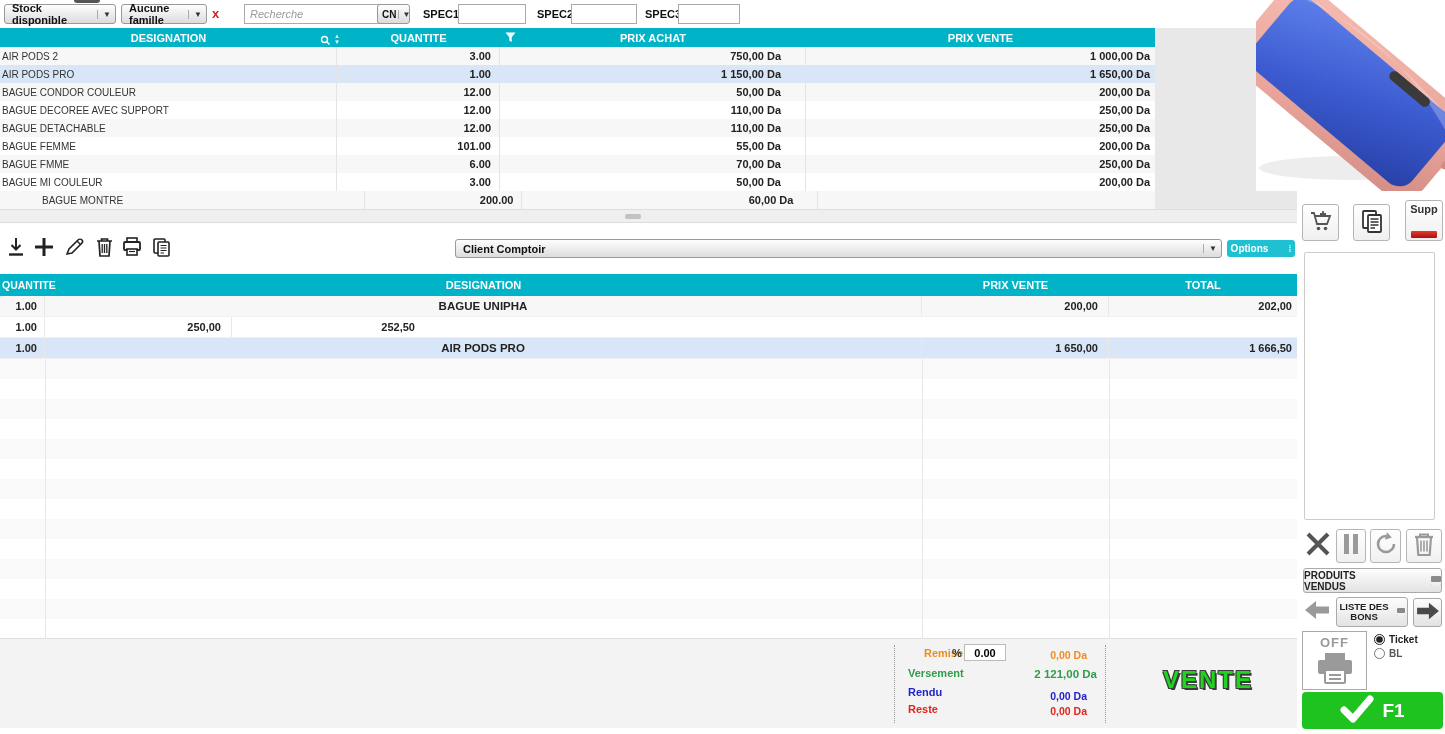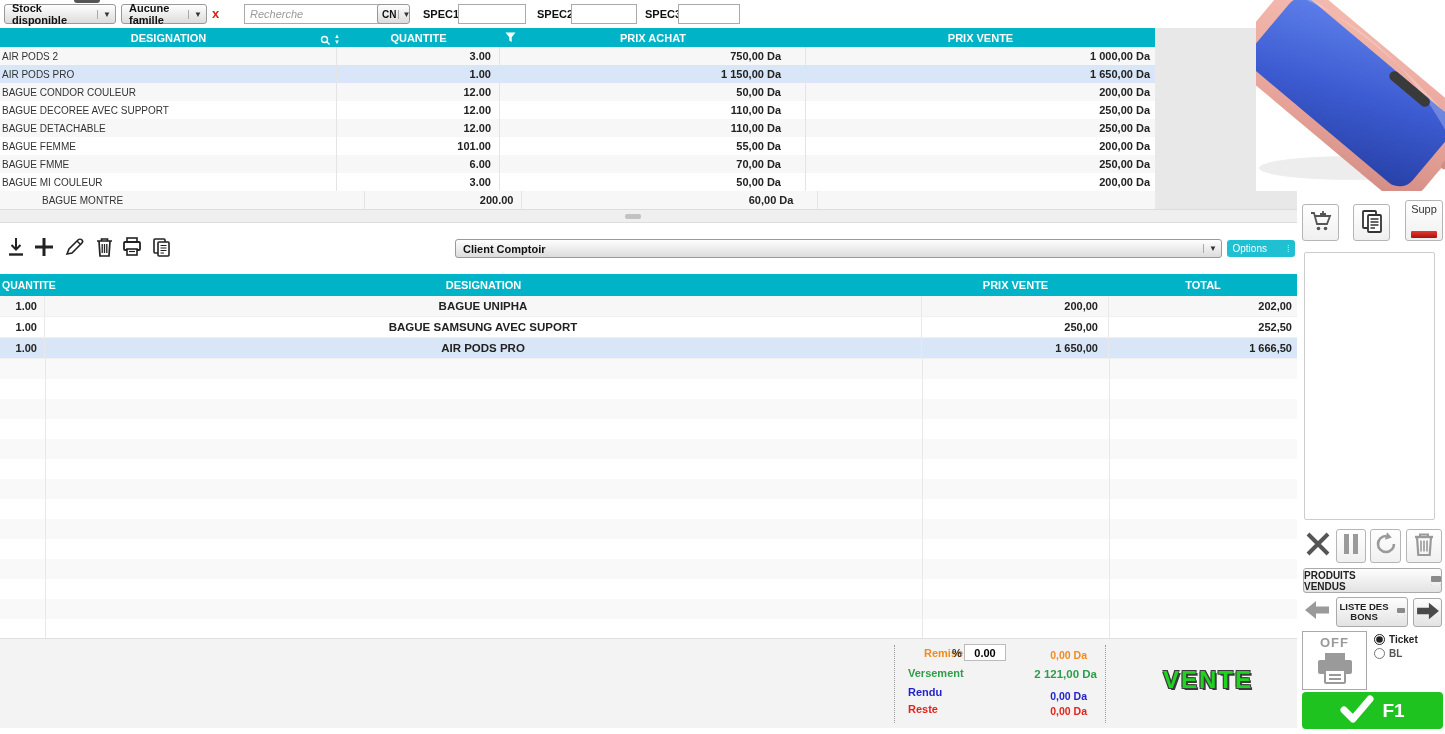--- a/index.html
+++ b/index.html
@@ -47,39 +47,39 @@
   .t2row { border-bottom:1px solid #f0f0f0; }
 
   .splitter { left:0; top:209px; width:1297px; height:14px; background:#efefef; border-top:1px solid #ddd; border-bottom:1px solid #ddd; }
   .split-handle { left:625px; top:4px; width:16px; height:5px; background:#c2c2c2; border-radius:2px; position:absolute; }
 
   
   .toolbar2 { left:0; top:223px; width:1297px; height:51px; background:#fff; }
   .tool-ic { position:absolute; top:11px; width:24px; height:26px; display:flex; align-items:center; justify-content:center; cursor:pointer; }
   .client-dd { left:455px; top:16px; width:767px; height:19px; }
   .options-btn { left:1227px; top:17px; width:68px; height:17px; background:#1ec0d2; border-radius:3px;
-    color:#fff; font-size:10px; font-weight:normal; display:flex; align-items:center; justify-content:center; gap:20px; cursor:pointer; }
+    color:#fff; font-size:10px; font-weight:bold; display:flex; align-items:center; justify-content:center; gap:20px; cursor:pointer; }
   .options-btn .dots { font-size:9px; letter-spacing:0; opacity:.85; }
 
   
   .footer { left:0; top:638px; width:1297px; height:90px; background:#f3f3f3; border-top:1px solid #e0e0e0; }
   .grand-total { position:absolute; right:407px; top:14px; font-size:47px; font-weight:900; color:#111; letter-spacing:-1px; }
   .payline { position:absolute; font-size:11px; font-weight:bold; }
   .dotsep { position:absolute; top:6px; height:78px; border-left:1px dotted #9a9a9a; }
   .vente { position:absolute; left:1163px; top:27px; font-size:24px; font-weight:900; letter-spacing:2px; color:#1ed41e;
     text-shadow:2px 2px 0 #3c3c3c, -1px -1px 0 #3c3c3c, 1px -1px 0 #3c3c3c, -1px 1px 0 #3c3c3c; }
   .remise-input { position:absolute; left:964px; top:5px; width:42px; height:17px; border:1px solid #bbb; background:#fff;
     font-size:11px; font-weight:bold; text-align:center; font-family:"Liberation Sans", sans-serif; }
 
   
   .sidebar-sep { left:1297px; top:0; width:5px; height:734px; background:#fff; }
   .phone-box { left:1256px; top:0; width:189px; height:191px; background:#fff; }
   .sq-btn { position:absolute; background:linear-gradient(#ffffff,#f0f0f0); border:1px solid #b5b5b5; border-radius:3px;
     display:flex; align-items:center; justify-content:center; cursor:pointer; }
-  .supp-btn { flex-direction:column; gap:16px; font-size:11px; color:#333; font-weight:normal; }
+  .supp-btn { flex-direction:column; gap:16px; font-size:11px; color:#333; font-weight:bold; }
   .supp-bar { width:26px; height:7px; background:linear-gradient(#e33b30,#b00d0d); border-radius:1px; }
   .preview-panel { left:1304px; top:252px; width:131px; height:268px; background:#fff; border:1px solid #ccc; border-radius:2px; }
   .gray-btn { position:absolute; background:linear-gradient(#fdfdfd,#e3e3e3); border:1px solid #aaa; border-radius:3px;
     display:flex; align-items:center; justify-content:center; cursor:pointer; }
   .pv-btn { font-size:10px; font-weight:bold; color:#222; gap:6px; }
   .menu-sq { width:10px; height:9px; background:#8a8a8a; border-radius:1px; box-shadow:inset 0 -3px 0 #f0f0f0, inset 0 -4px 0 #8a8a8a; }
   .lb-btn { font-size:9.5px; font-weight:bold; color:#222; text-align:center; line-height:10px; gap:8px; }
   .printer-box { left:1302px; top:631px; width:65px; height:59px; background:#fff; border:1px solid #aaa;
     display:flex; flex-direction:column; align-items:center; }
   .off-txt { font-size:13px; font-weight:bold; color:#9a9a9a; margin-top:3px; letter-spacing:1px; }
@@ -278,21 +278,20 @@
   </div>
   <div class="abs t2" id="sale-rows" style="left:0; top:296px; width:1297px; height:63px; background:#fff;">
       <div class="row r-alt t2row" style="height: 21px;">
         <div class="c c-qty">1.00</div>
         <div class="c c-des">BAGUE UNIPHA</div>
         <div class="c c-pv">200,00</div>
         <div class="c c-tot">202,00</div>
       </div>
       <div class="row  t2row" style="height: 21px;">
         <div class="c c-qty">1.00</div>
-        <div class="c c-des">BAGUE SAMSUNG AVEC SUPORT</div>
         <div class="c c-pv">250,00</div>
         <div class="c c-tot">252,50</div>
       </div>
       <div class="row r-sel t2row" style="height: 21px;">
         <div class="c c-qty">1.00</div>
         <div class="c c-des">AIR PODS PRO</div>
         <div class="c c-pv">1 650,00</div>
         <div class="c c-tot">1 666,50</div>
       </div>
     </div>

